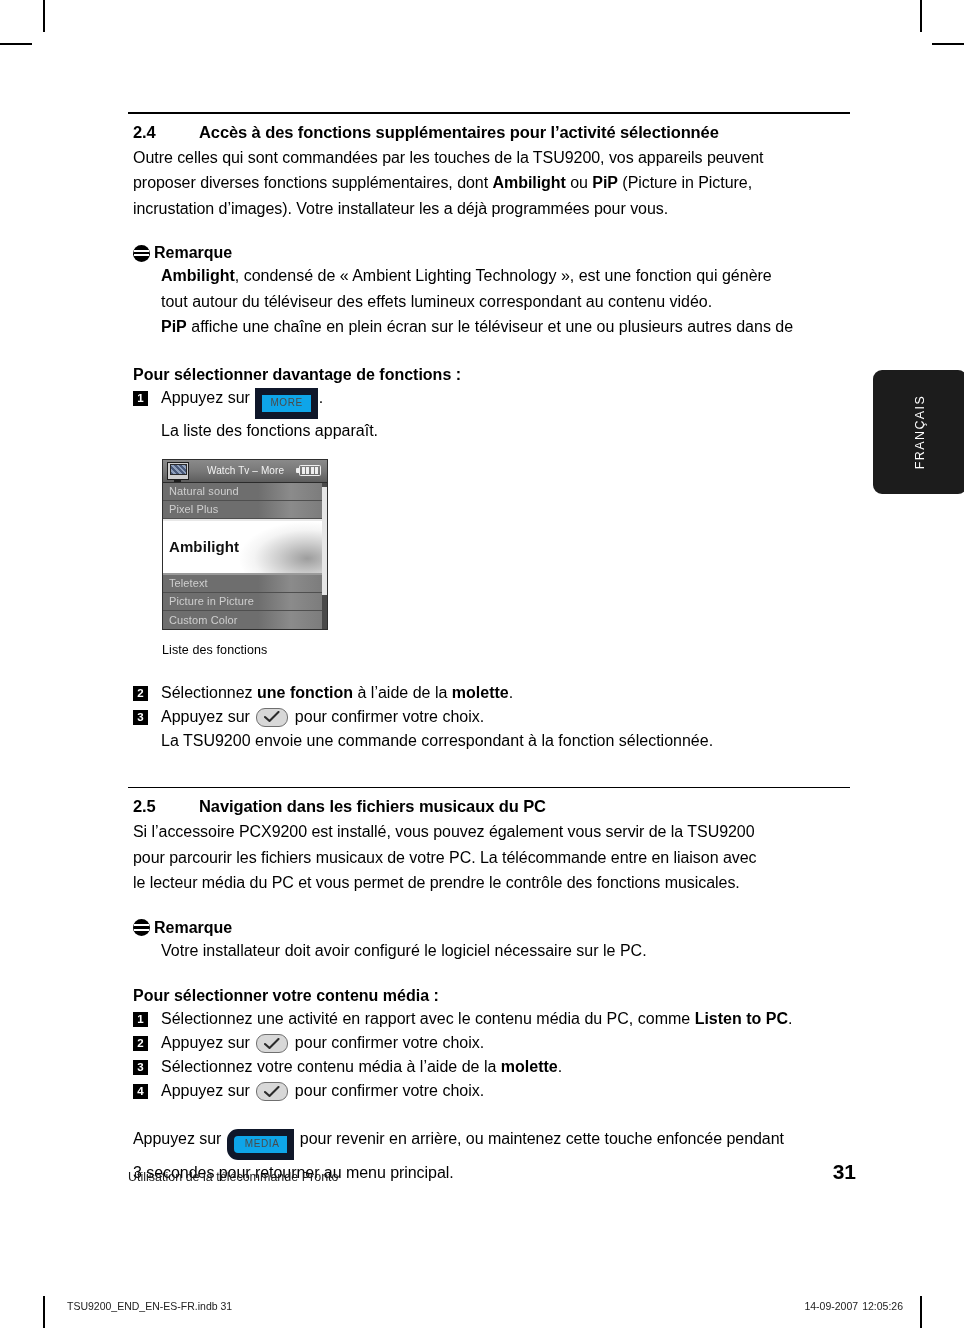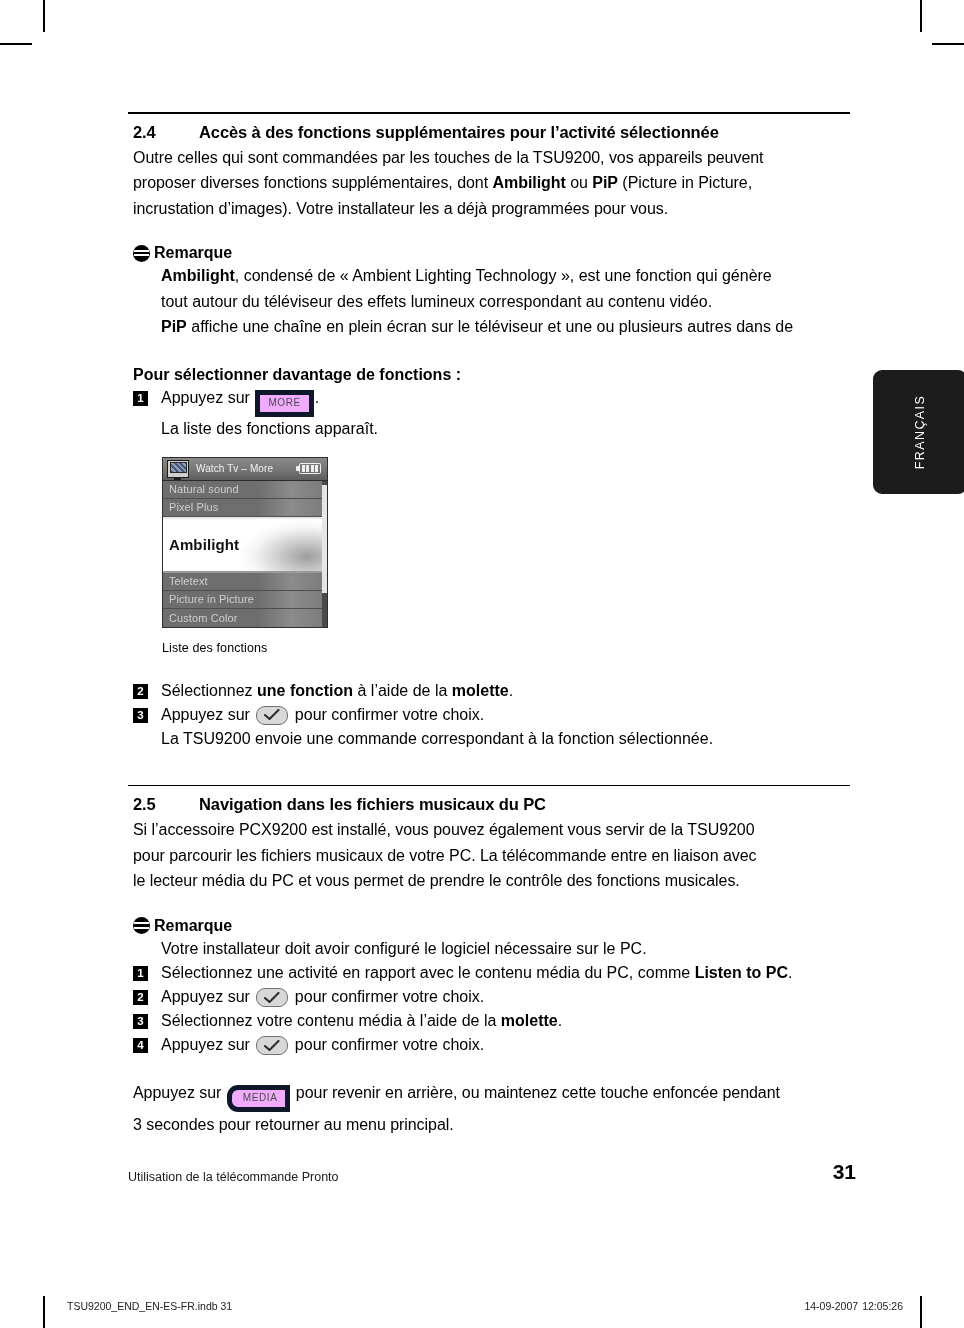--- a/index.html
+++ b/index.html
@@ -121,22 +121,22 @@
   .sub-line {
     margin-left: 28px;
     font-size: 16px;
     line-height: 24px;
   }
 
   
   .key {
     display: inline-block;
     vertical-align: -3px;
-    background: #f0abfc;
-    border: 5px solid #0f172a;
+    background: #0ea5e9;
+    border: 7px solid #0f172a;
     color: #4a4a4a;
     font-size: 10px;
     letter-spacing: 0.6px;
     padding: 2px 8px 3px 8px;
     line-height: 12px;
     margin: 0 1px;
   }
   .key-media {
     border-top-left-radius: 11px;
     border-bottom-left-radius: 11px;
@@ -164,20 +164,21 @@
     box-sizing: border-box;
   }
   .lcd-header {
     height: 23px;
     background: linear-gradient(to bottom, #8a8a8a 0%, #787878 50%, #5d5d5d 100%);
     border-bottom: 1.5px solid #2b2b2b;
     display: flex;
     align-items: center;
     padding: 0 4px;
     box-sizing: border-box;
+    gap: 11px;
   }
   .tv-icon {
     width: 20px; height: 16px;
     background: #cfcfcf;
     border: 1px solid #1d1d1d;
     position: relative;
     flex: 0 0 auto;
   }
   .tv-icon .scr {
     position: absolute; left: 1.5px; top: 1.5px; right: 1.5px; bottom: 4px;
@@ -412,20 +413,21 @@
   </p>
 
   <div class="note-block">
     <div class="note-head">
       <span class="note-icon"></span>
       <span>Remarque</span>
     </div>
     <div class="note-body">Votre installateur doit avoir configuré le logiciel nécessaire sur le PC.</div>
   </div>
 
+  <h3 class="lead tighter">Pour sélectionner votre contenu média :</h3>
 
   <div class="step">
     <span class="step-num">1</span>
     <span class="step-text"><span>Sélectionnez une activité en rapport avec le contenu média du PC, comme </span><b>Listen to PC</b><span>.</span></span>
   </div>
 
   <div class="step">
     <span class="step-num">2</span>
     <span class="step-text"><span>Appuyez sur </span><span class="key-ok"><svg width="16" height="12" viewBox="0 0 16 12">
             <path d="M1 6 L5.5 10 L14.5 1" stroke="#2b2b2b" stroke-width="2.1" fill="none" stroke-linecap="round" stroke-linejoin="round"></path>

